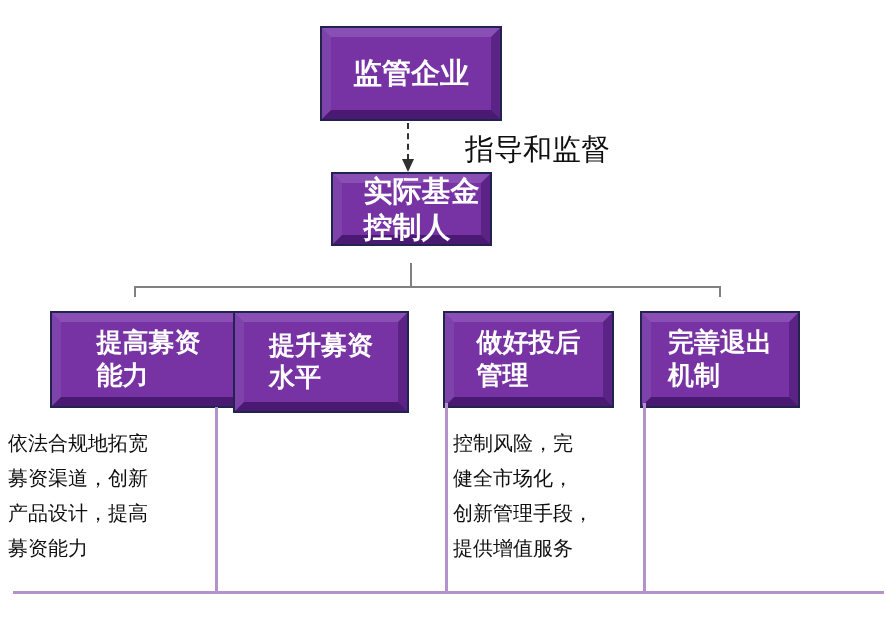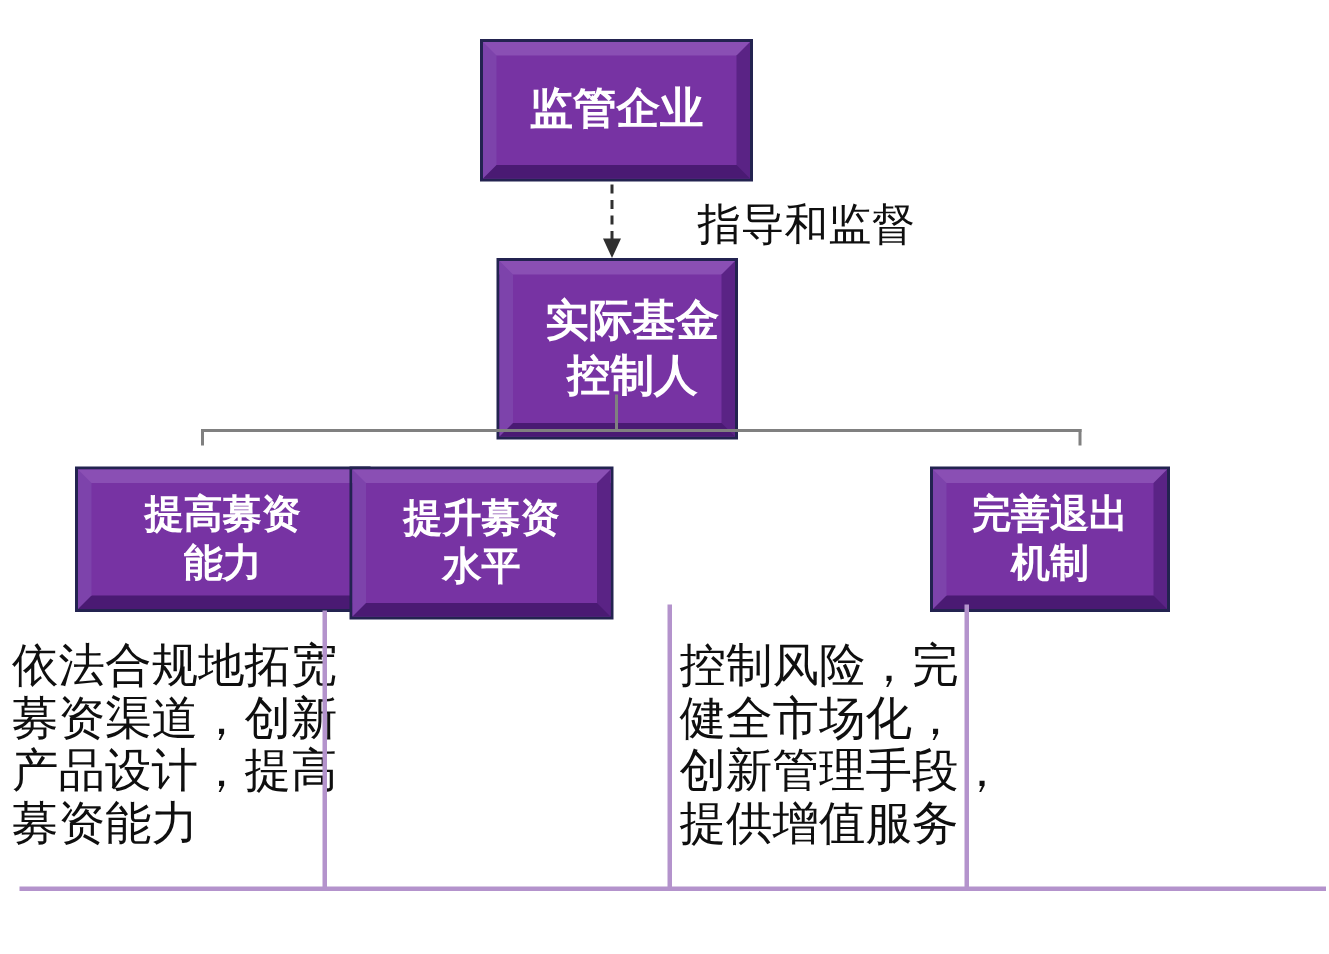--- a/index.html
+++ b/index.html
@@ -20,21 +20,20 @@
     border-top-color: var(--node-bevel-top, #8a4fb4);
     border-left-color: var(--node-bevel-left, #7d43ab);
     border-right-color: var(--node-bevel-right, #5a2385);
     border-bottom-color: var(--node-bevel-bottom, #4a1a73);
     box-shadow: 0 0 0 2px var(--node-outline, #232350);
     display: flex; align-items: center; justify-content: center;
   }
   .node-label {
     color: var(--node-text, #ffffff);
     font-weight: bold;
-    text-align: center;
     white-space: pre;
     line-height: 1.25;
   }
   .lbl-lg { font-size: 29px; }
   .lbl-md { font-size: 26px; }
 
   .connector { position: absolute; background: var(--connector, #808080); }
 
   .dashed-arrow-line {
     position: absolute;
@@ -54,58 +53,62 @@
     color: var(--text, #0f0f0f);
     white-space: pre;
     margin-left: 28px;
   }
 
   .divider-v { position: absolute; width: 3px; background: var(--divider, #b493cc); }
   .divider-h { position: absolute; height: 3px; background: var(--divider, #b493cc); }
 
   .desc {
     position: absolute;
-    font-size: 31px;
+    font-size: 20px;
     line-height: 35px;
     color: var(--text, #0f0f0f);
     white-space: pre;
   }
 </style>
 </head>
 <body>
 
 <div class="canvas">
 
   <div class="node" style="left:322px; top:28px; width:178px; height:91px;">
     <div class="node-label lbl-lg">监管企业</div>
   </div>
 
   <div class="dashed-arrow-line" style="left:407px; top:123px;"></div>
   <div class="arrow-head" style="left:402px; top:159px;"></div>
   <div class="arrow-label" style="left:437px; top:130px;">指导和监督</div>
 
-  <div class="node" style="left:333px; top:174px; width:157px; height:117px;padding-left:20px;">
+  <div class="node" style="left:333px; top:174px; width:157px; height:70px;padding-left:20px;">
     <div class="node-label lbl-lg">实际基金
 控制人</div>
   </div>
 
   <div class="connector" style="left:410px; top:263px; width:2px; height:25px;"></div>
   <div class="connector" style="left:134px; top:286px; width:587px; height:2px;"></div>
   <div class="connector" style="left:134px; top:286px; width:2px; height:11px;"></div>
   <div class="connector" style="left:719px; top:286px; width:2px; height:11px;"></div>
 
   <div class="node" style="left:52px; top:313px; width:193px; height:93px;">
     <div class="node-label lbl-md">提高募资
 能力</div>
   </div>
   <div class="node" style="left:235px; top:313px; width:172px; height:98px;">
     <div class="node-label lbl-md">提升募资
 水平</div>
   </div>
-  <div class="node" style="left:622px; top:313px; width:156px; height:93px;">
+  <div class="node" style="left:445px; top:313px; width:167px; height:93px;">
+    <div class="node-label lbl-md">做好投后
+管理</div>
+  </div>
+  <div class="node" style="left:642px; top:313px; width:156px; height:93px;">
     <div class="node-label lbl-md">完善退出
 机制</div>
   </div>
 
   <div class="desc" style="left:8px; top:426px;">依法合规地拓宽
 募资渠道，创新
 产品设计，提高
 募资能力</div>
   <div class="desc" style="left:453px; top:426px;">控制风险，完
 健全市场化，

